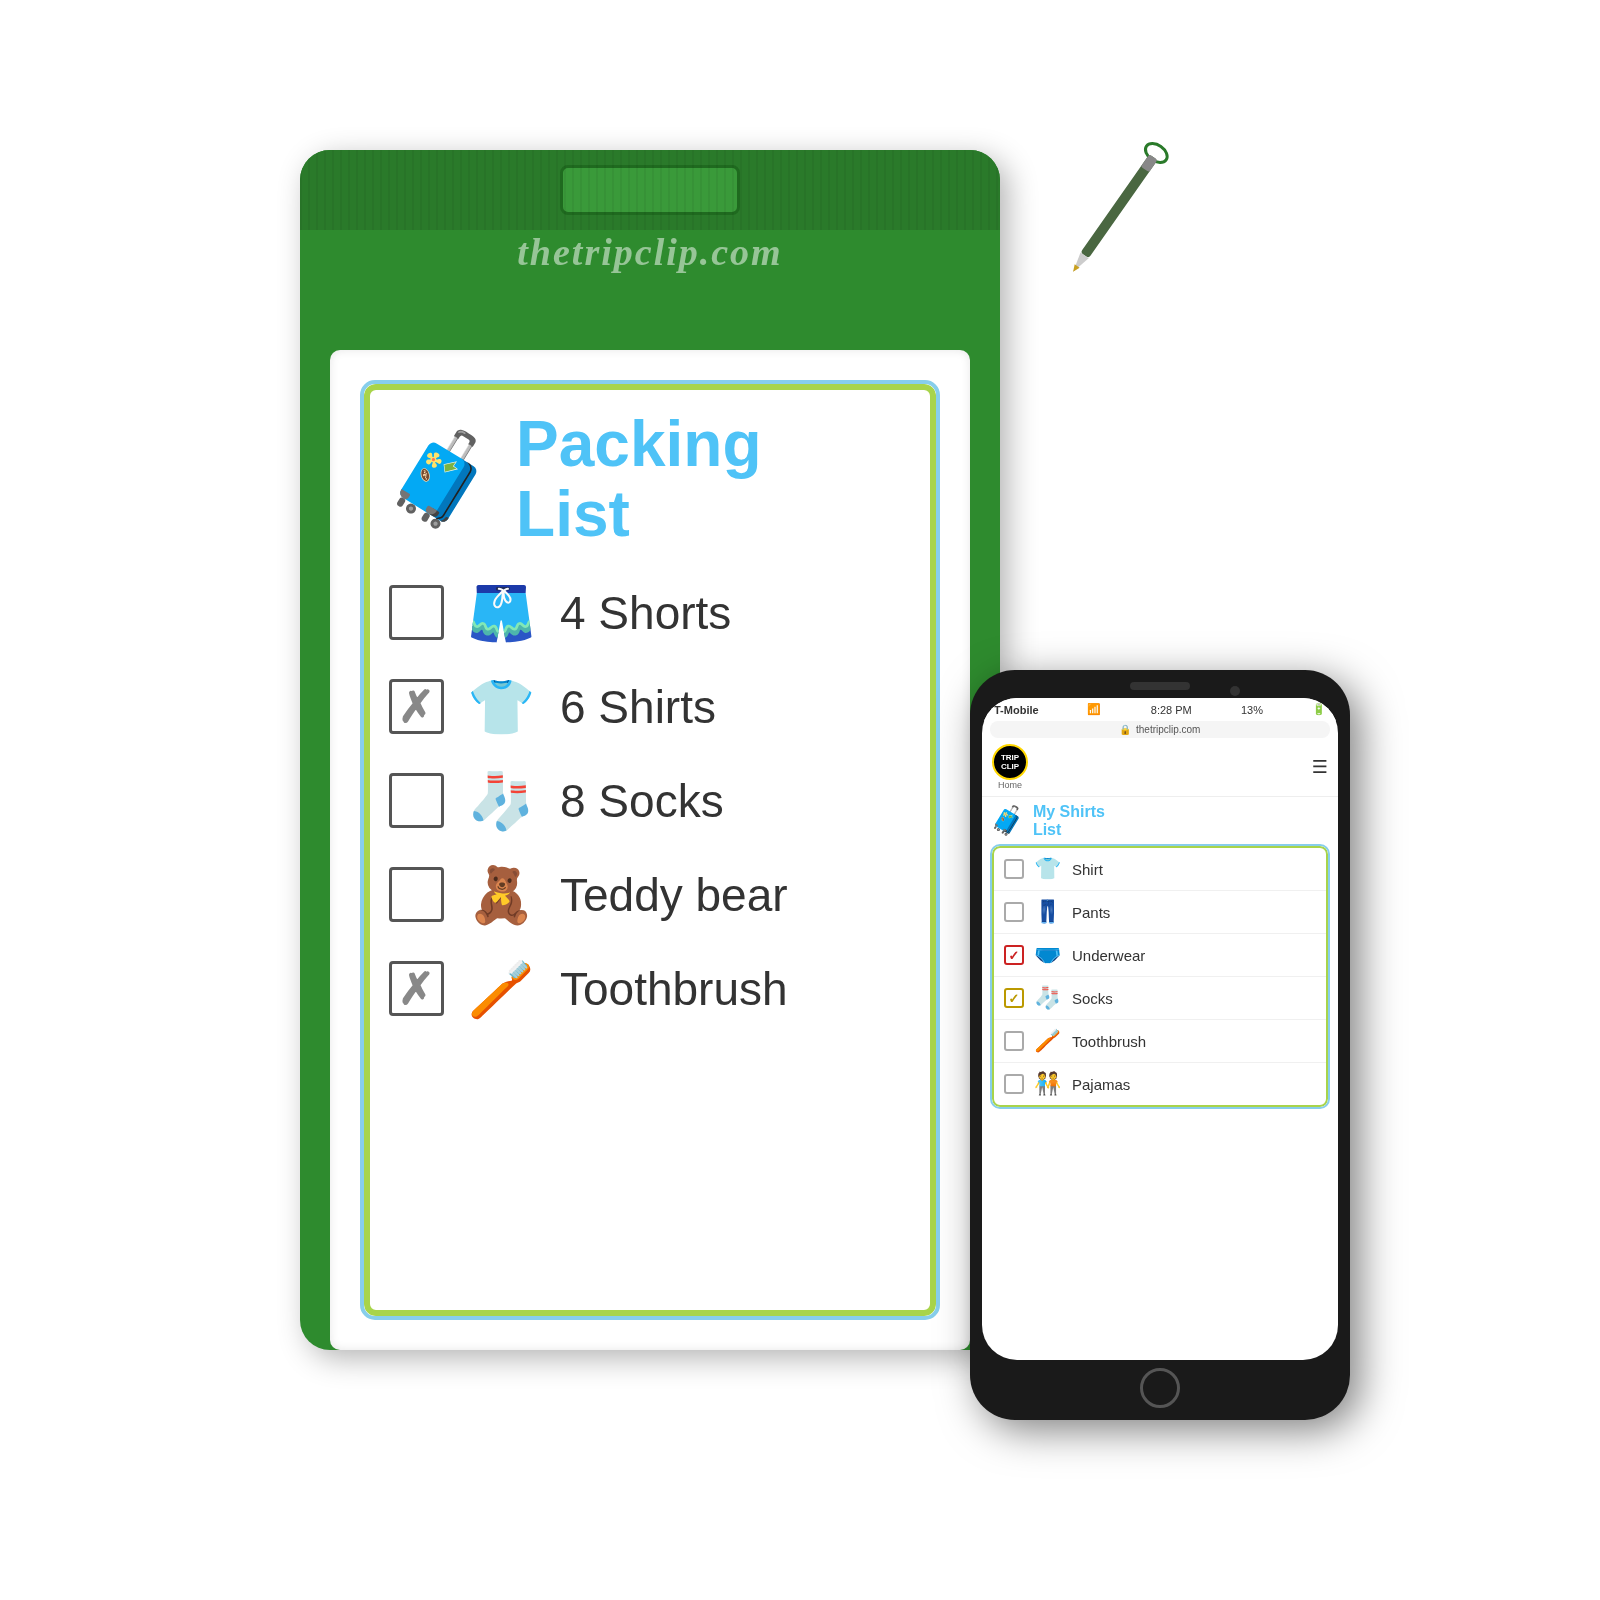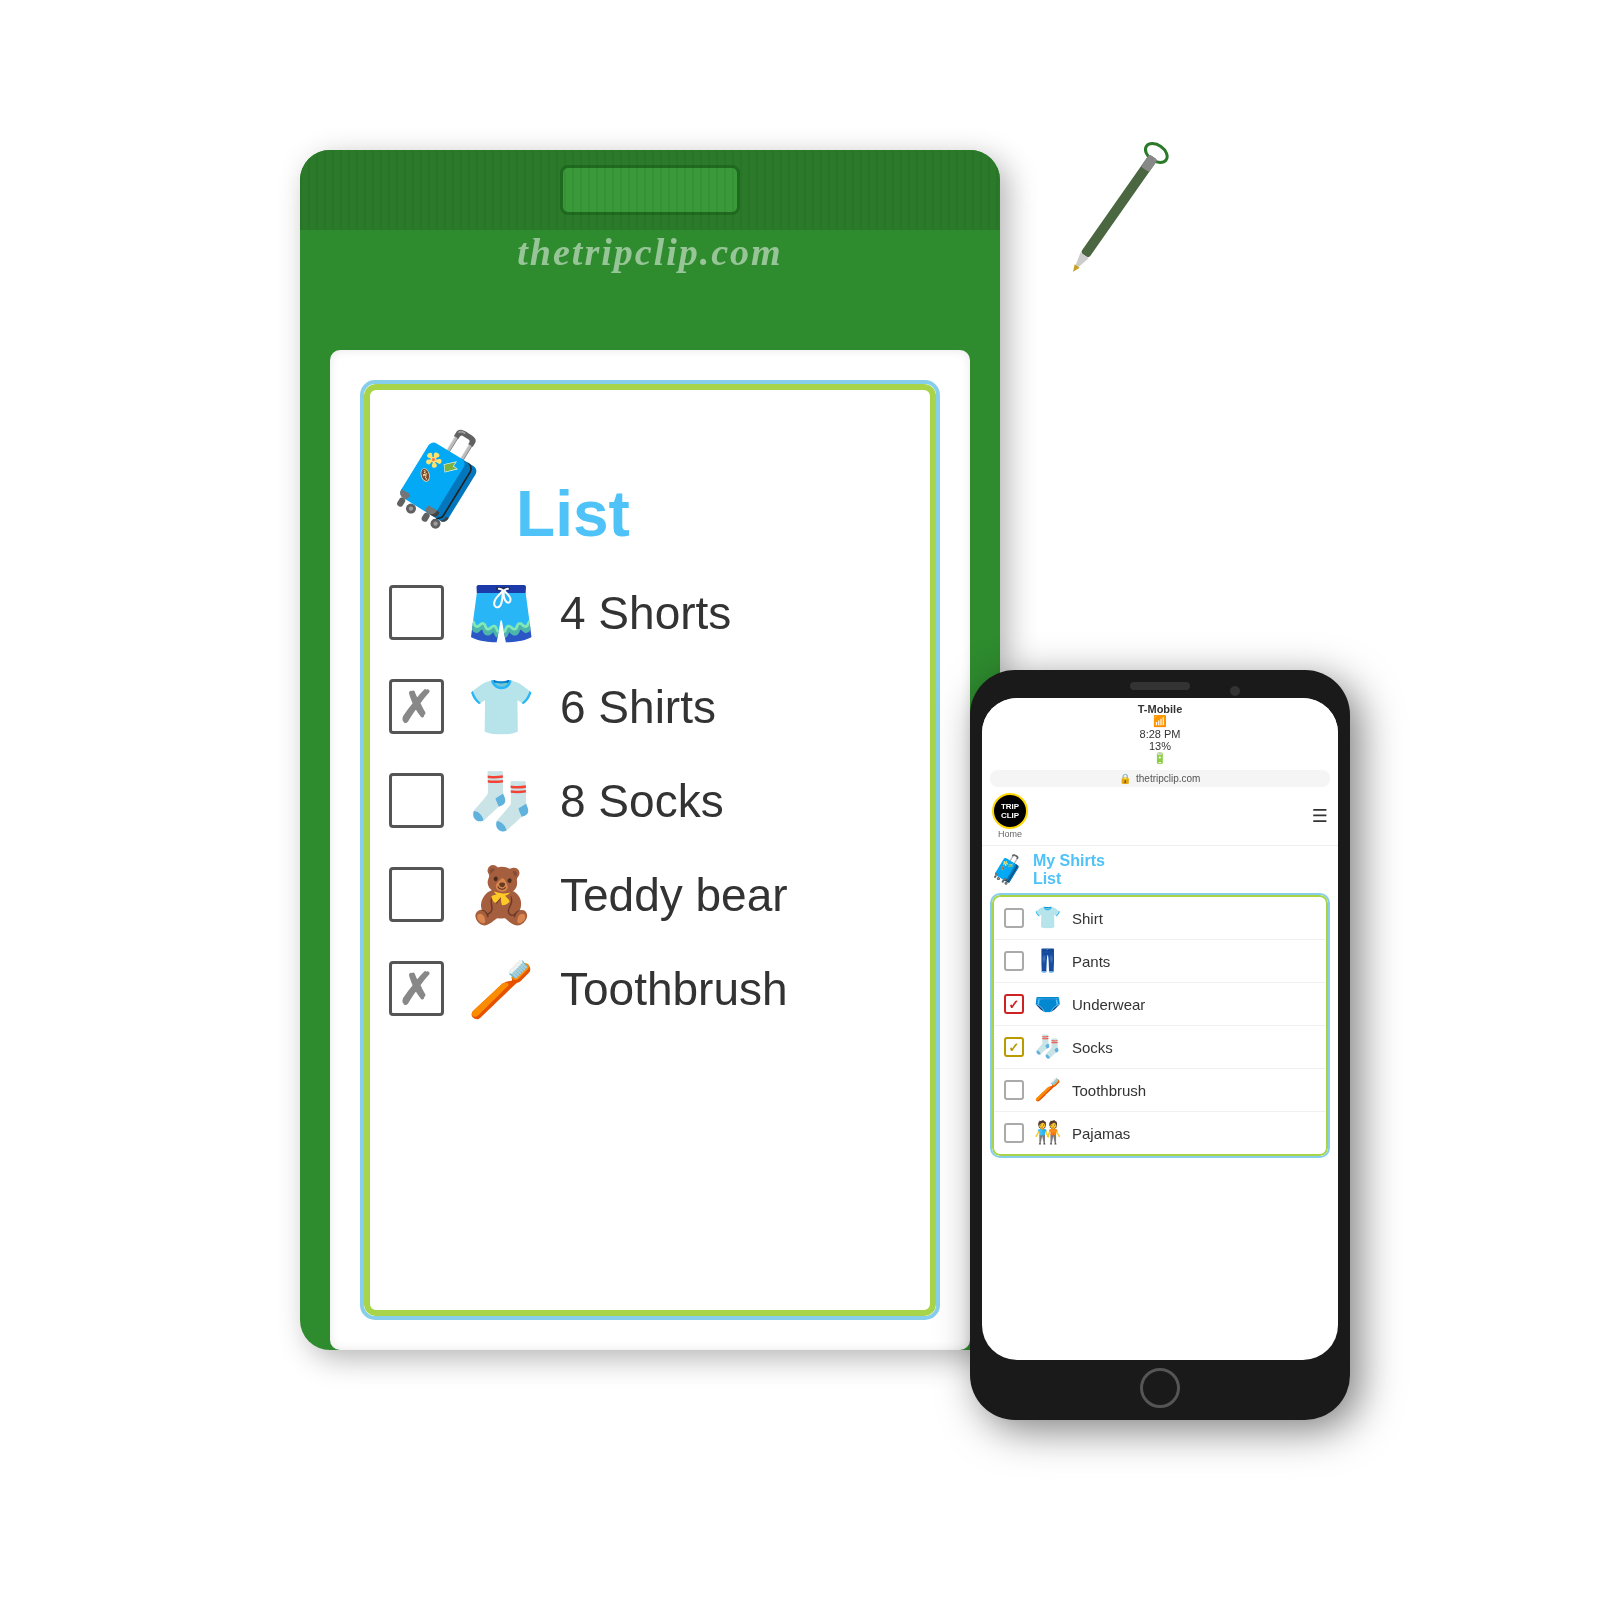--- a/index.html
+++ b/index.html
@@ -186,21 +186,20 @@
     }
 
     .phone-status-bar {
       background: white;
       display: flex;
       justify-content: space-between;
       align-items: center;
       padding: 5px 12px;
       font-size: 11px;
       color: #333;
-      flex-direction: column;
     }
 
     .phone-url-bar {
       background: #f5f5f5;
       margin: 0 8px;
       border-radius: 8px;
       padding: 3px 8px;
       font-size: 10px;
       color: #555;
       text-align: center;
@@ -335,21 +334,21 @@
     </div>
 
     <div class="clipboard-brand">thetripclip.com</div>
 
     <div class="paper">
       <div class="paper-inner">
 
         <div class="packing-header">
           <div class="suitcase-icon">🧳</div>
           <div class="packing-title">
-            <br>
+            <span>Packing</span><br>
             <span>List</span>
           </div>
         </div>
 
         <div class="checklist">
 
           <div class="check-item">
             <div class="checkbox"></div>
             <div class="item-icon">🩳</div>
             <div class="item-label">4 Shorts</div>

